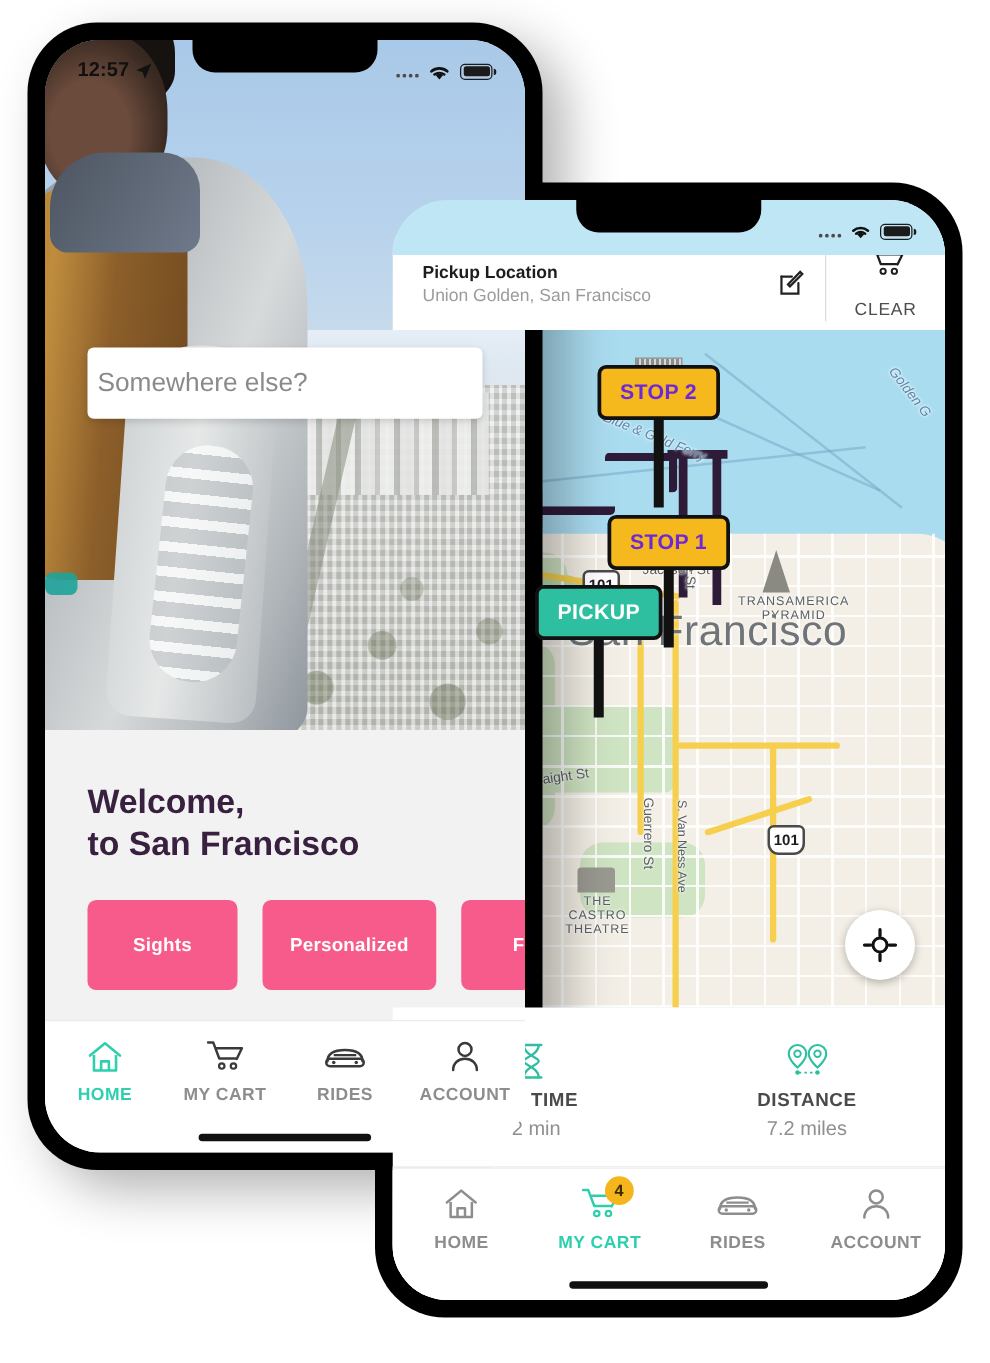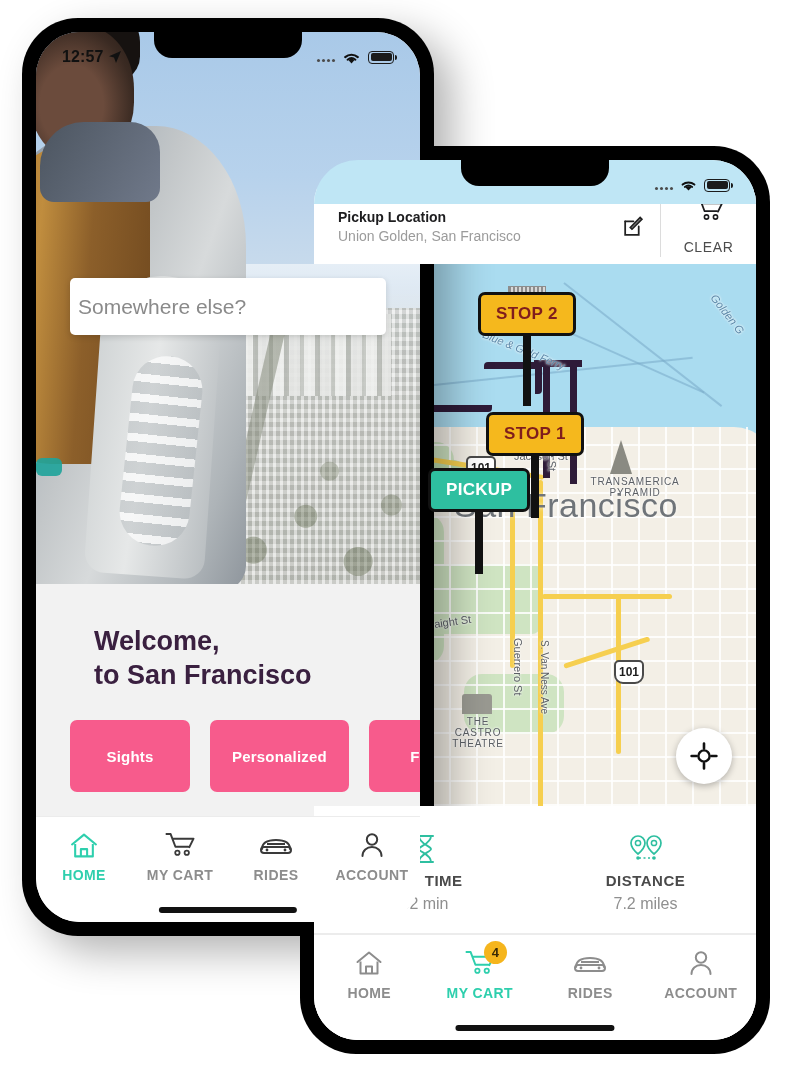--- a/index.html
+++ b/index.html
@@ -223,21 +223,20 @@
     background: #f2f2f2;
     padding: 40px 0 0 0;
   }
   #welcome-title {
     padding: 0 34px;
     color: #3a2040;
     font-size: 27px;
     font-weight: bold;
     line-height: 1.26;
     white-space: pre-line;
-    margin-left: 24px;
   }
   #chips-row {
     position:absolute;
     left: 0; right: 0; top: 136px;
     display: flex;
     gap: 20px;
     padding-left: 34px;
     overflow: hidden;
   }
   .chip {
@@ -397,21 +396,21 @@
   .marker {
     position:absolute;
     z-index: 12;
   }
   .marker .bubble {
     border: 3.5px solid #111111;
     border-radius: 7px;
     padding: 9px 15px;
     font-size: 17px;
     font-weight: bold;
-    color: #7f1d1d;
+    color: #6d28d9;
     letter-spacing:.3px;
     white-space:nowrap;
   }
   .marker.stop .bubble { background:#f5b81d; }
   .marker.pickup .bubble { background:#2ebfa0; color:#ffffff; border-color:#111111; }
   .marker .stem {
     position:absolute; left:50%; transform:translateX(-50%);
     width: 8px; background:#111111;
   }
   #locate-btn {

